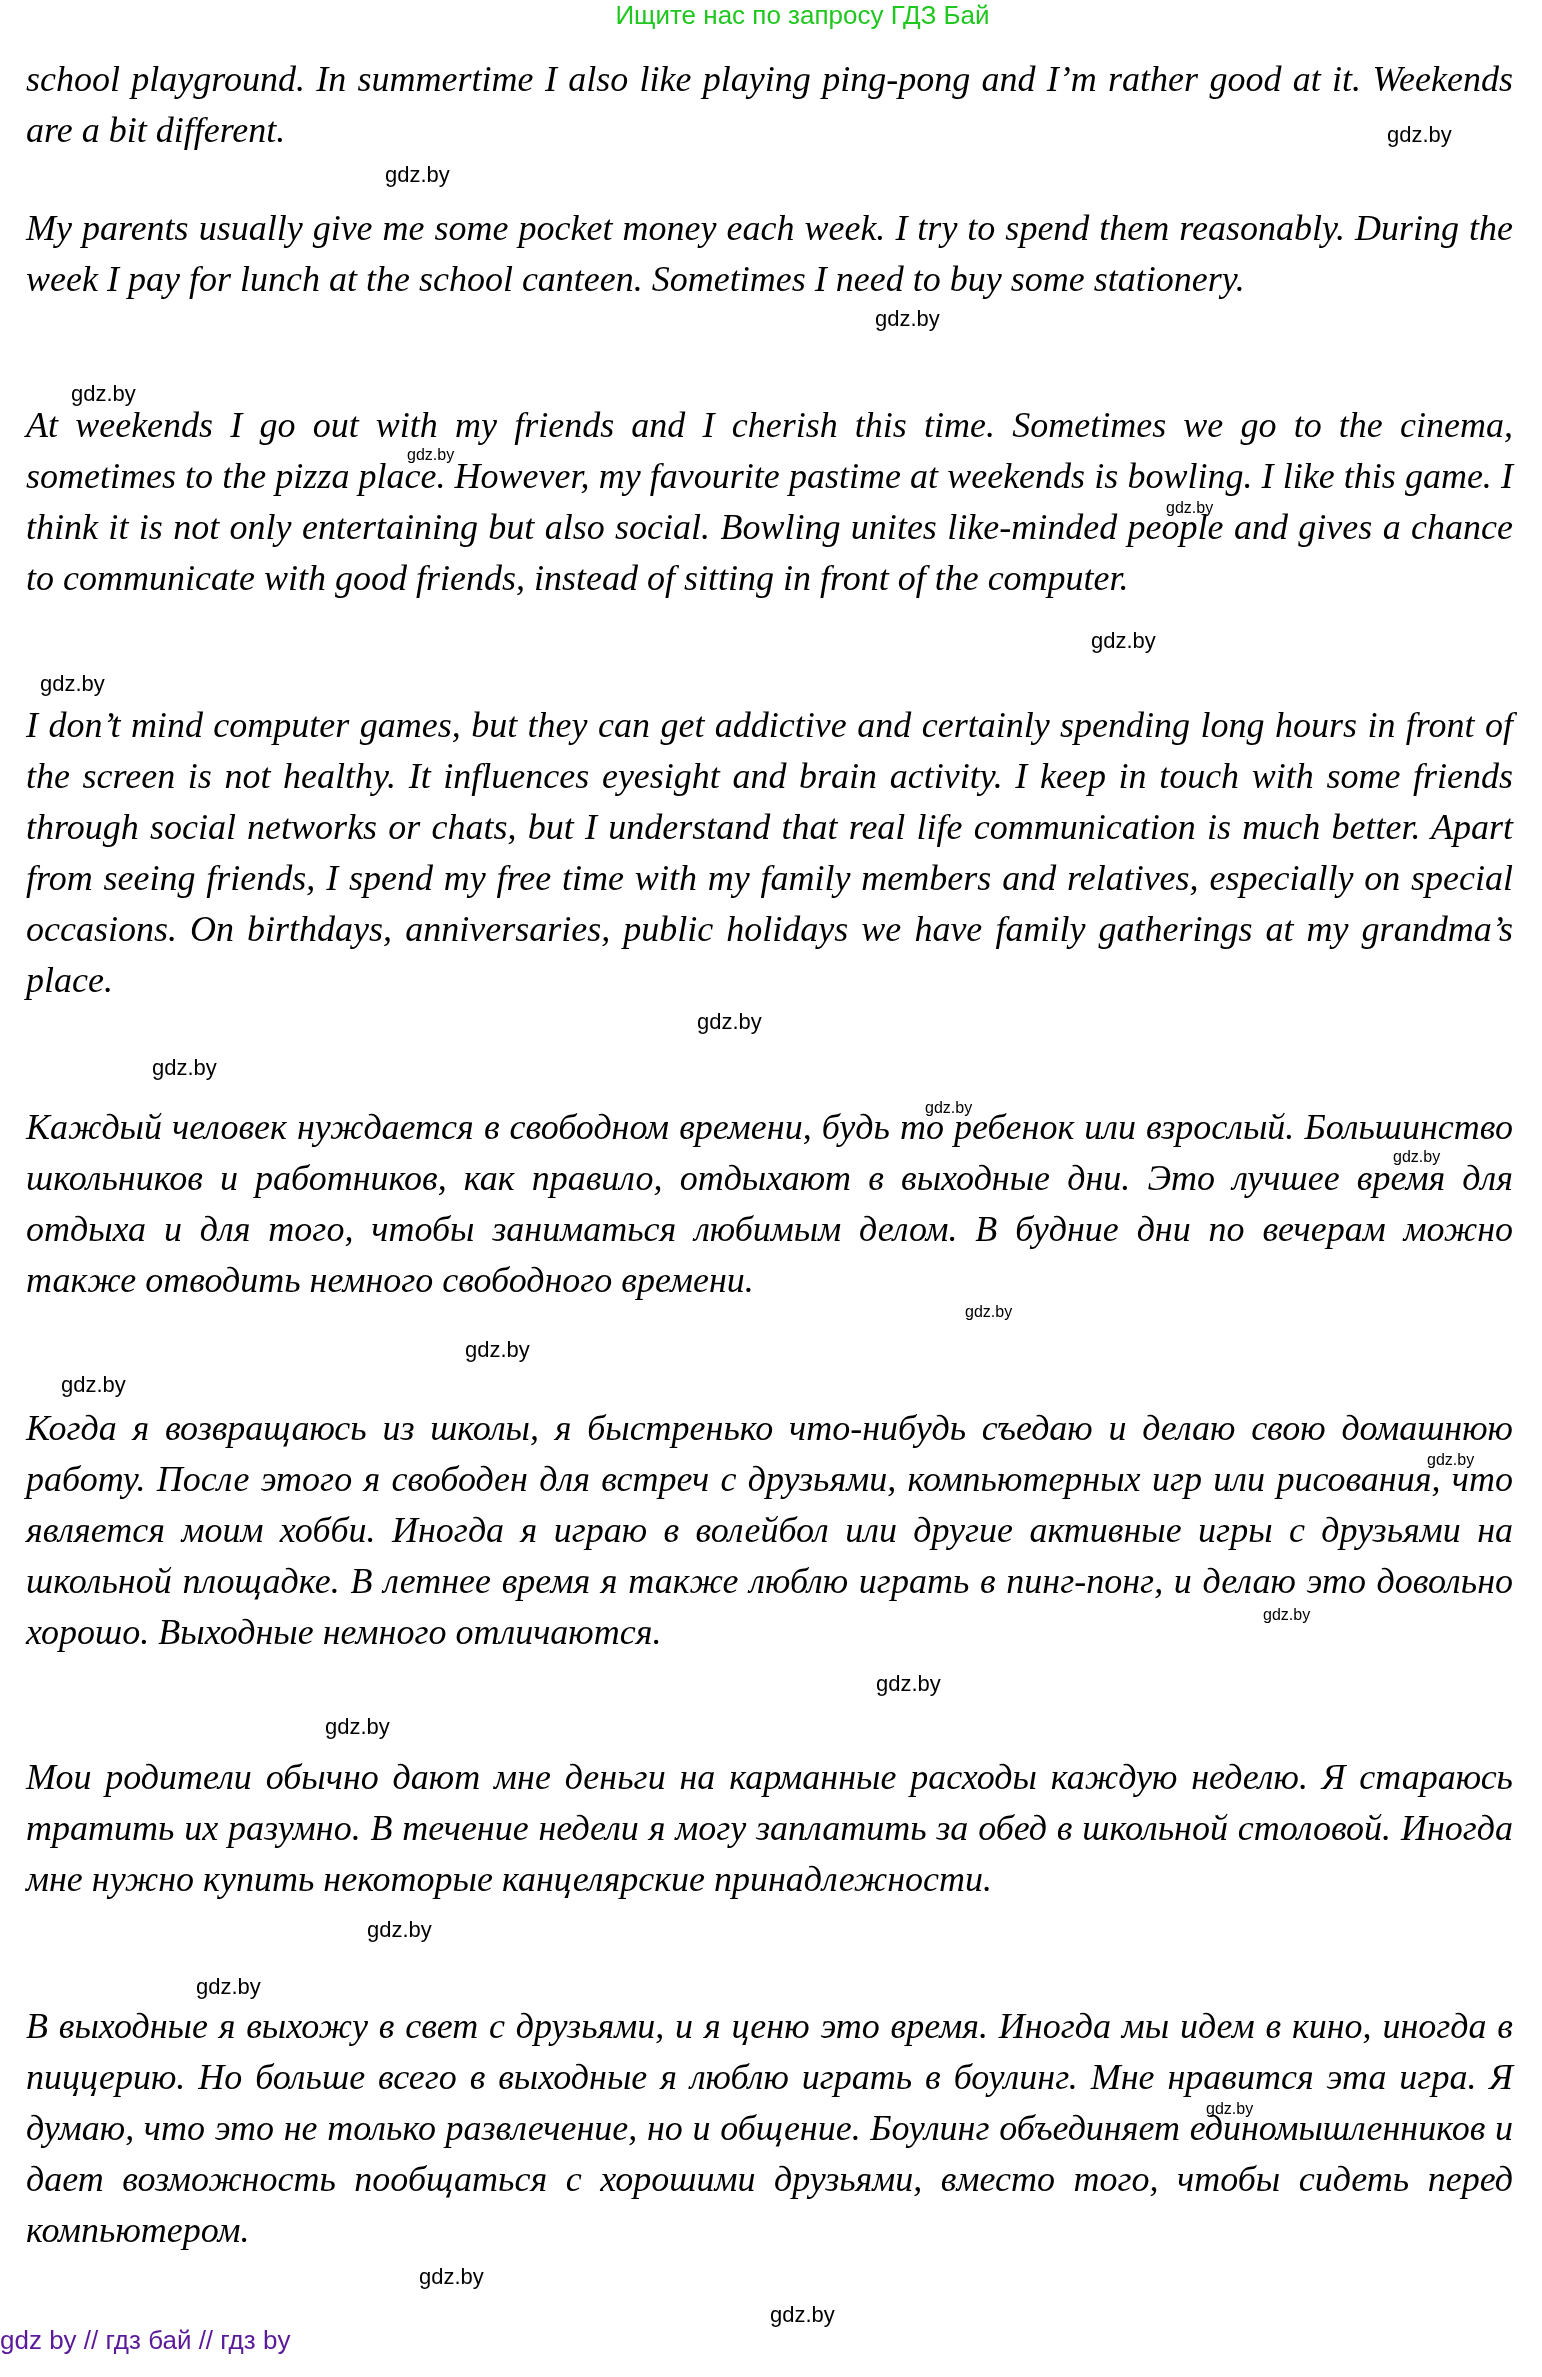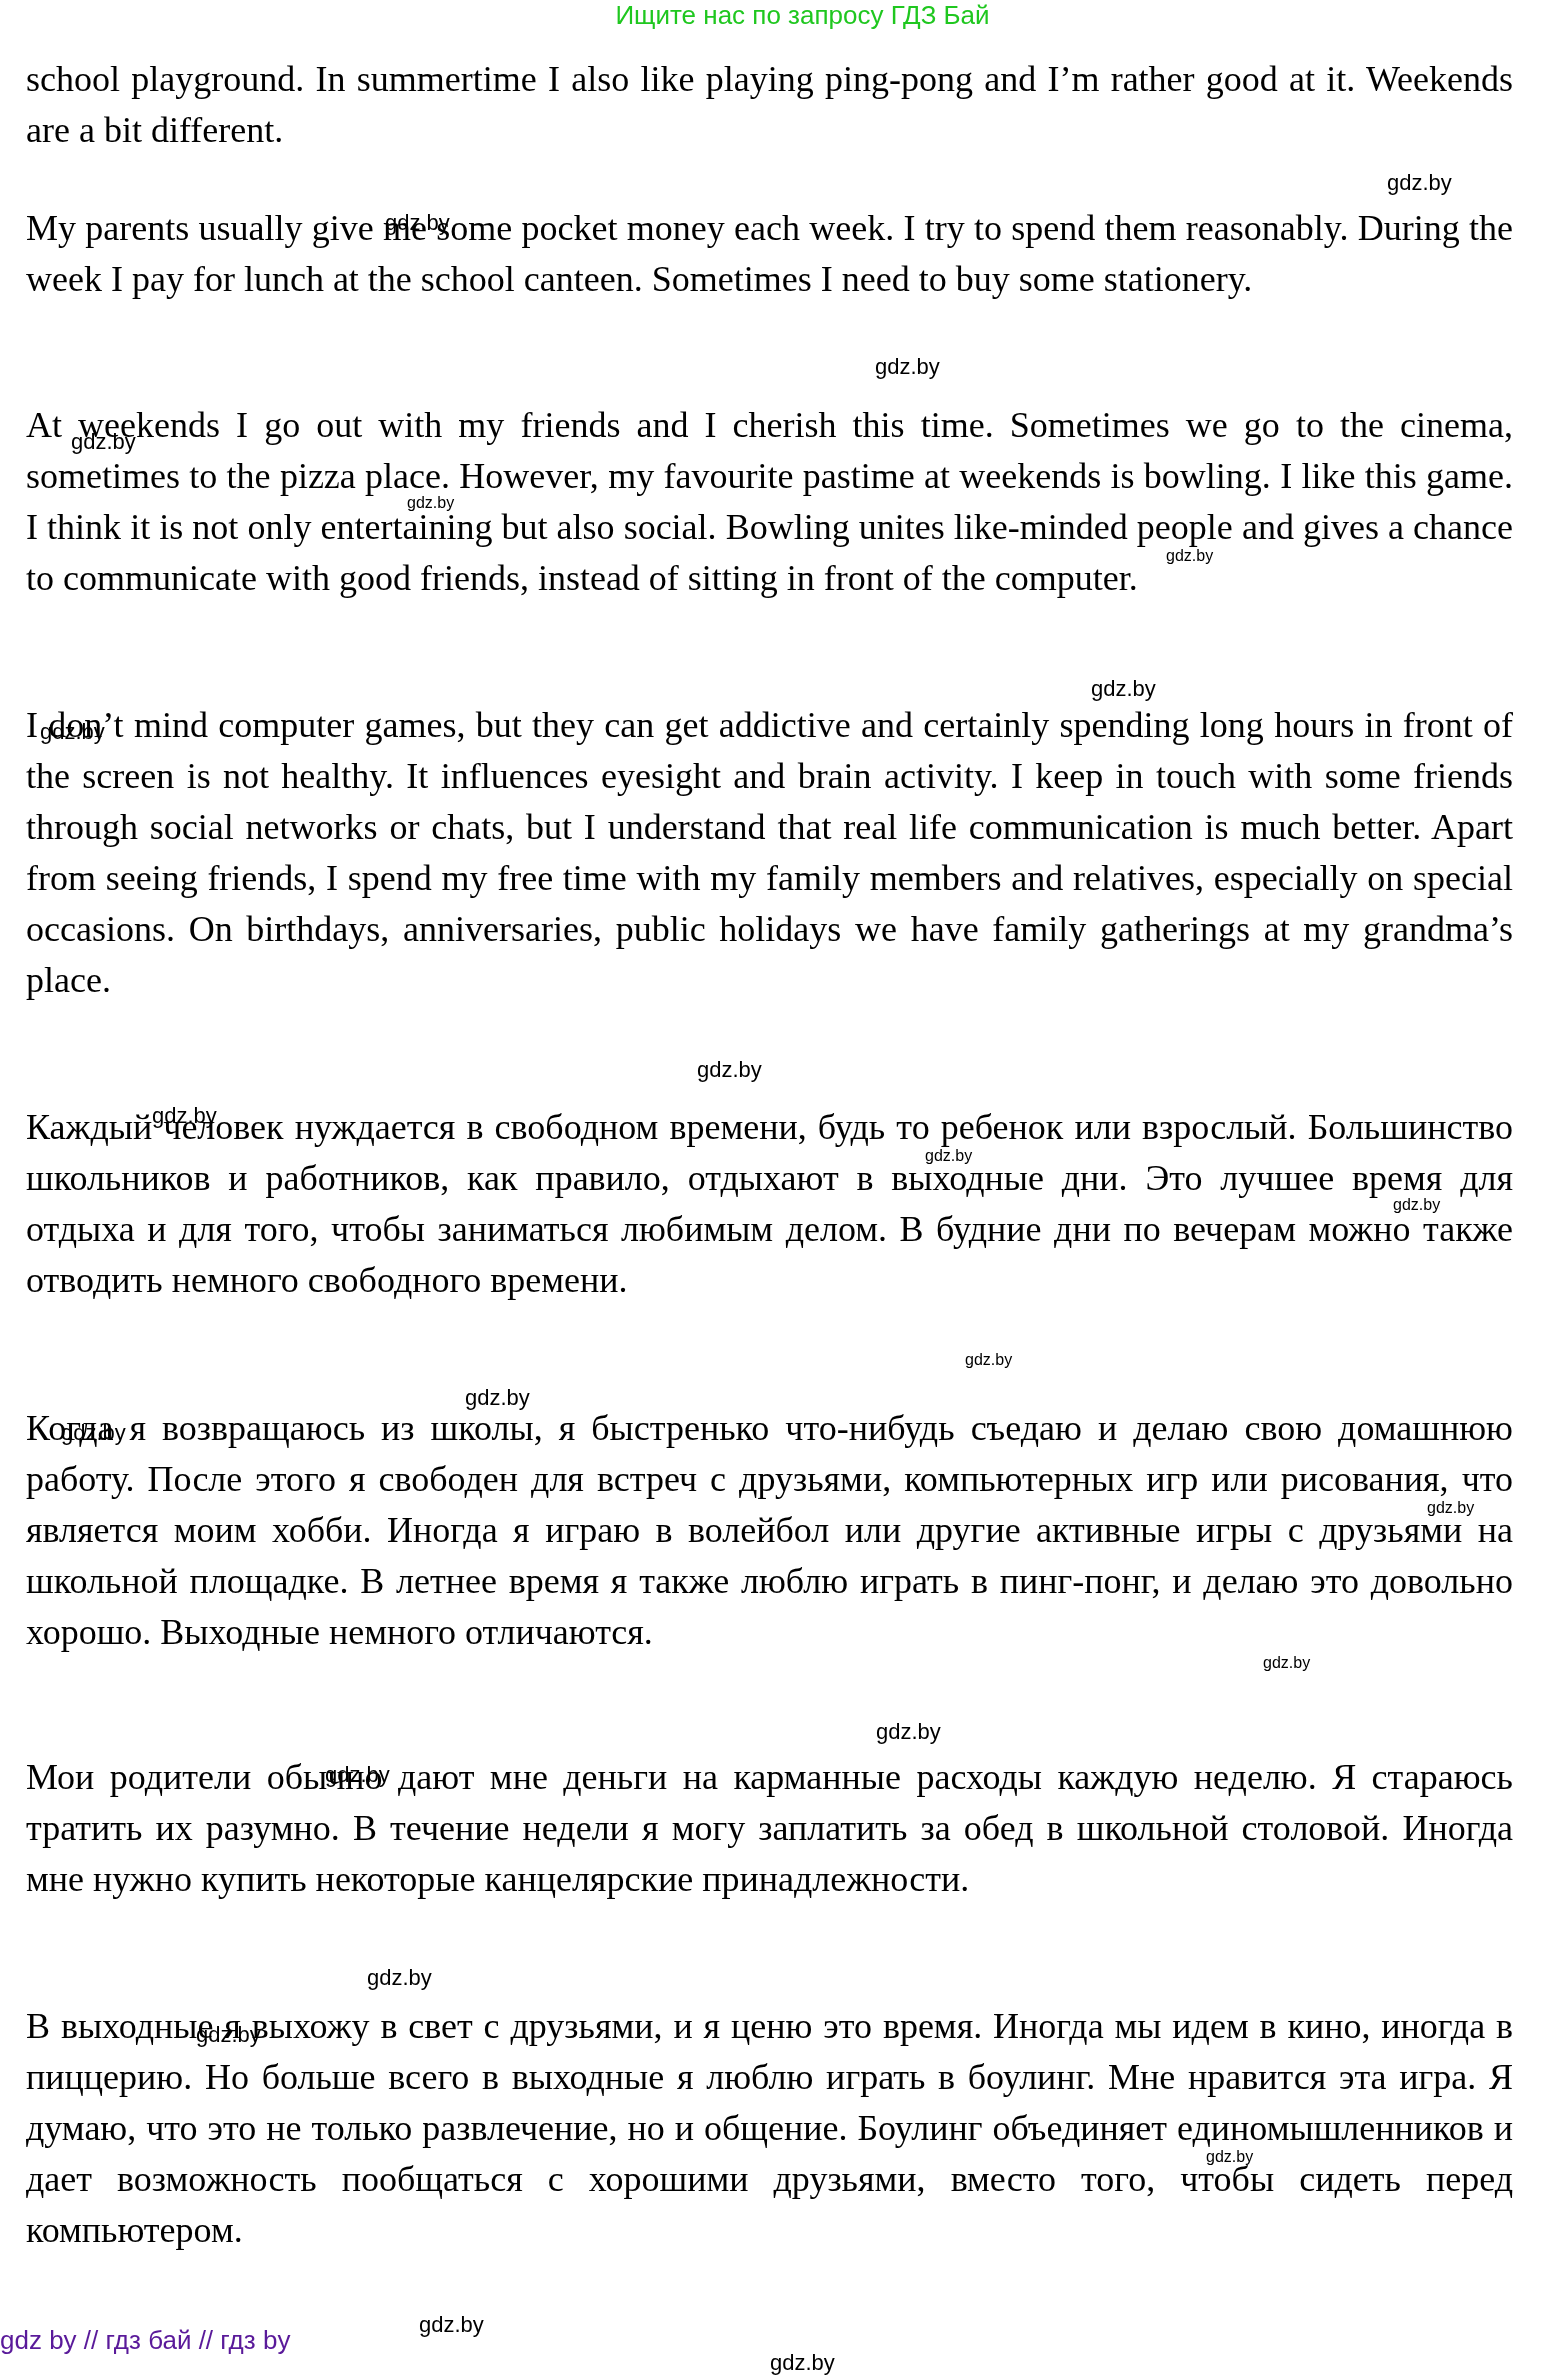--- a/index.html
+++ b/index.html
@@ -1,22 +1,22 @@
 <!DOCTYPE html>
 <html style="font-size:12.3px"><head>
 <meta charset="utf-8">
 <style>
   html, body { margin:0; padding:0; background:#ffffff; }
   body { width:1543px; height:2377px; position:relative; overflow:hidden; }
   .header { position:absolute; top:0; left:0; width:1543px; text-align:center;
     font-family:"Liberation Sans", sans-serif; font-size:26px; color:#1fc71f; line-height:31px;padding-left:31px; }
   .footer { position:absolute; top:2325px; left:0; width:1543px; text-align:left;
     font-family:"Liberation Sans", sans-serif; font-size:26px; color:#5a1a9a; line-height:31px; }
-  .para { margin:0; text-align:justify; }
-  .wm { position:absolute; font-family:"Liberation Sans", sans-serif; font-size:22px; color:#000; line-height:23px;margin-top:48px; }
+  .para { margin:0; text-align:justify;font-style:italic; }
+  .wm { position:absolute; font-family:"Liberation Sans", sans-serif; font-size:22px; color:#000; line-height:23px; }
   .wm.sm { font-size:16px; }
 </style>
 </head>
 <body>
 
 <div class="header">Ищите нас по запросу ГДЗ Бай</div>
 
 <div id="paras">
     <p class="para" style="position: absolute; left: 26px; width: 1487px; top: 54px; font-family: &quot;Liberation Serif&quot;, serif; font-size: 36px; line-height: 51px; text-align: justify;">school playground. In summertime I also like playing ping-pong and I’m rather good at it. Weekends are a bit different.</p>
     <p class="para" style="position: absolute; left: 26px; width: 1487px; top: 203px; font-family: &quot;Liberation Serif&quot;, serif; font-size: 36px; line-height: 51px; text-align: justify;">My parents usually give me some pocket money each week. I try to spend them reasonably. During the week I pay for lunch at the school canteen. Sometimes I need to buy some stationery.</p>

